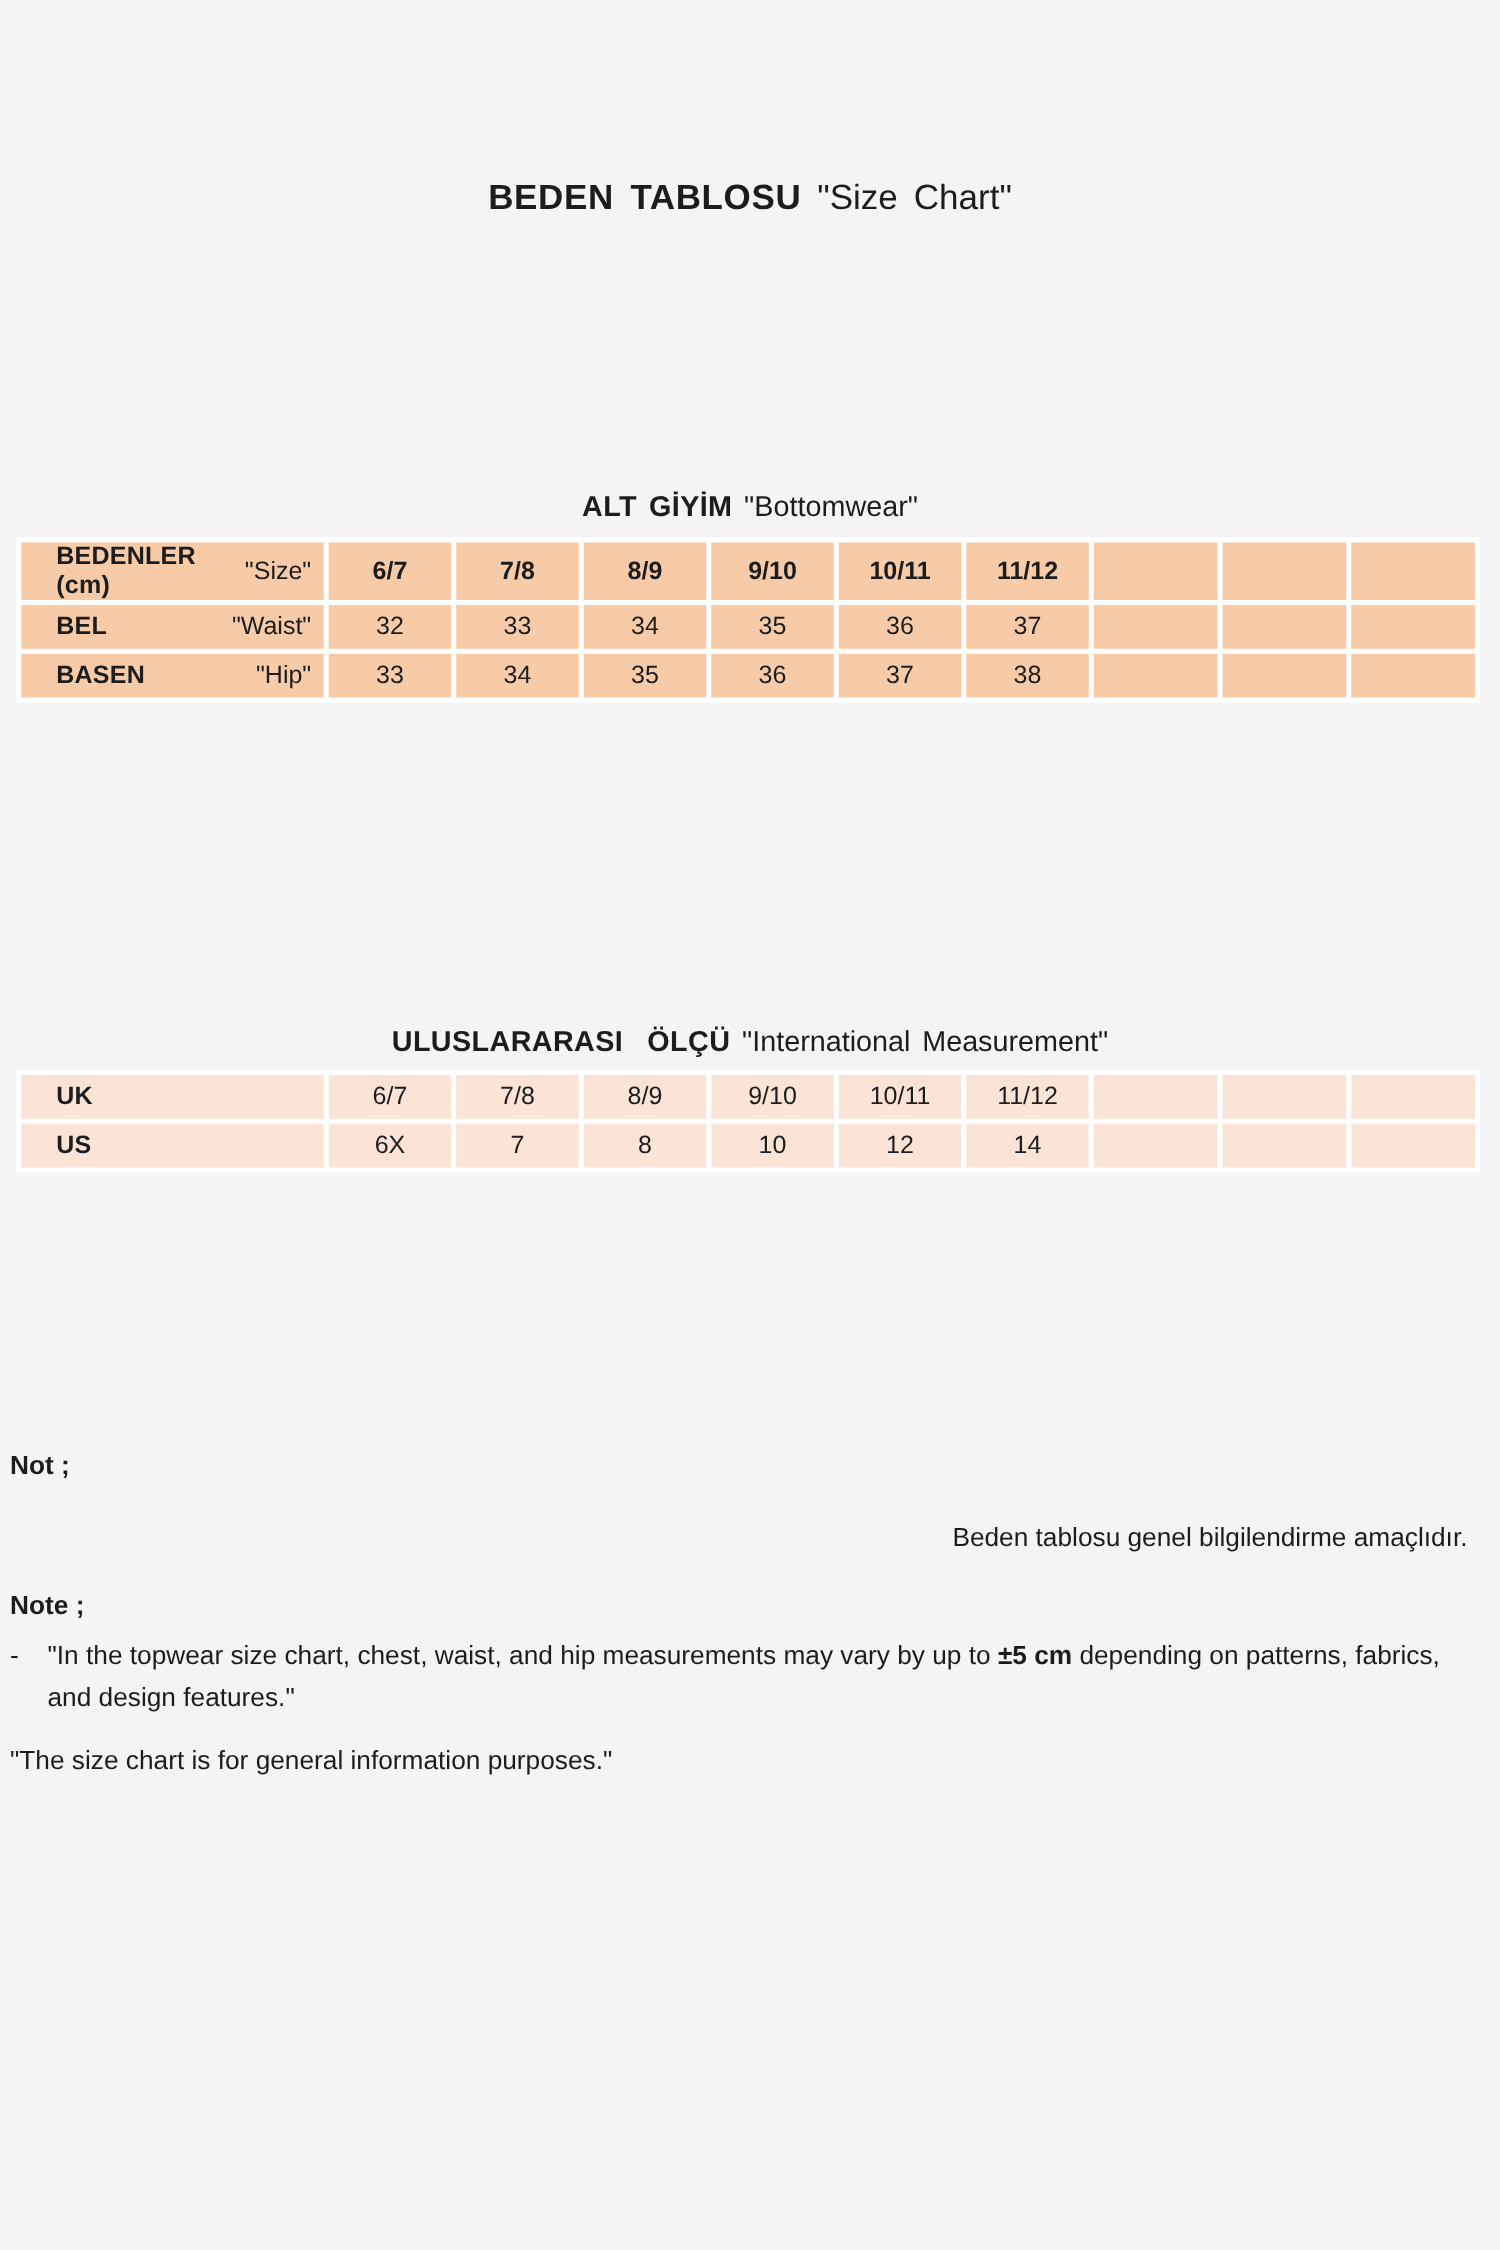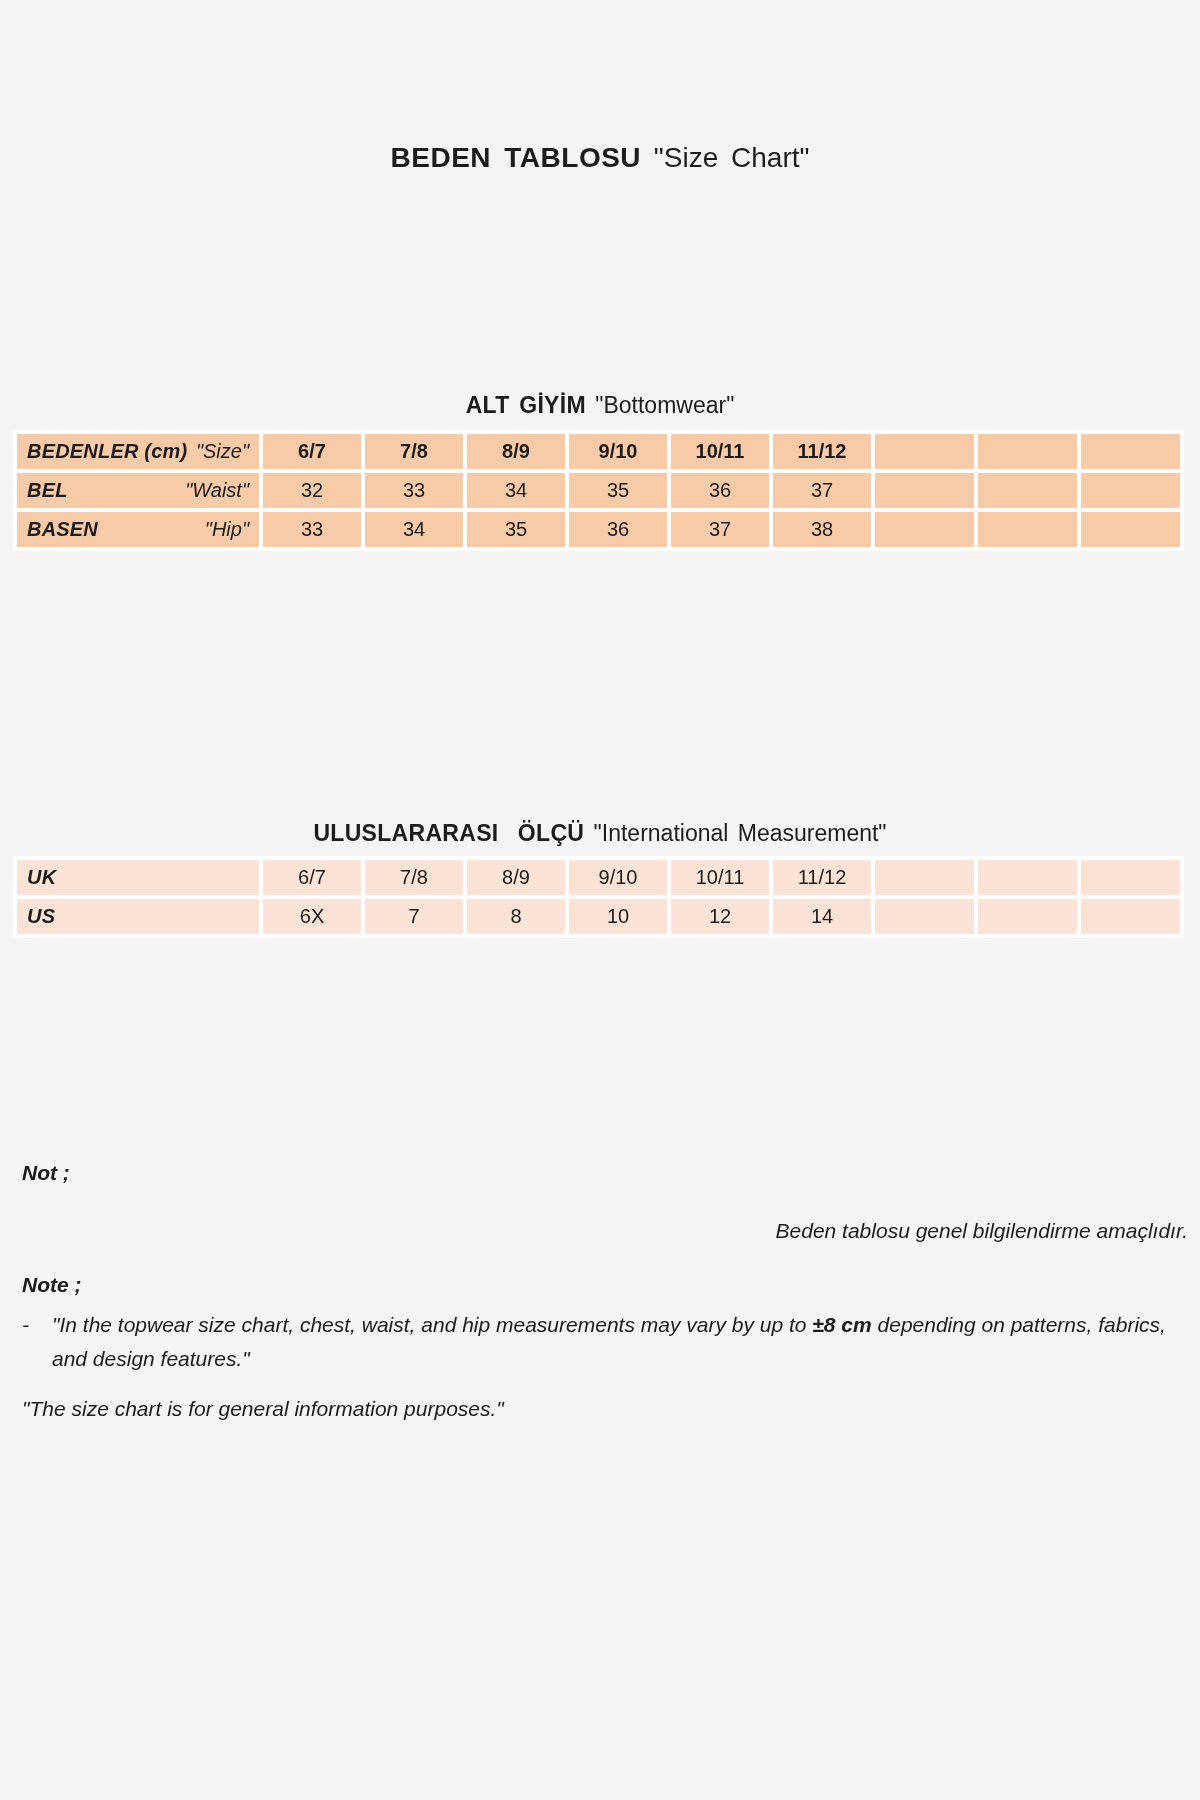--- a/index.html
+++ b/index.html
@@ -30,28 +30,28 @@
     border-collapse:separate; border-spacing:4px; background:var(--grid);
   }
   .t1{top:430px;}
   .t2{top:856px;}
   col.c-label{width:242px;} col.c-data{width:98px;} col.c-empty{width:99px;}
   td{height:35px; vertical-align:middle; overflow:hidden;}
   .t1 td{background:var(--t1);}
   .t2 td{background:var(--t2);}
   td.val{text-align:center; font-size:20px;}
   td.val.head{font-weight:bold;}
-  td.lab{font-size:20px; padding:0 10px 0 10px;font-style:italic;}
+  td.lab{font-size:20px; padding:0 10px 0 28px;}
   .lab-inner{display:flex; justify-content:space-between; align-items:center; width:100%;}
   .lab-tr{font-weight:bold; letter-spacing:.2px;}
   .lab-en{font-weight:normal;}
   
   .notes{
-    position:absolute; top:1156px; left:22px; width:1166px;
-    font-size:21px; line-height:34px;font-style:italic;
+    position:absolute; top:1156px; left:8px; width:1166px;
+    font-size:21px; line-height:34px;
   }
   .note-head{font-weight:bold;}
   .nh-tr{margin-bottom:24px;}
   .note-para-tr{margin-bottom:28px;}
   .note-general-tr{margin-bottom:20px;text-align:right;}
   .nh-en{margin-bottom:6px;}
   .en-item{display:flex; margin-bottom:16px;}
   .en-marker{flex:0 0 30px;}
   .en-text{flex:1;}
   strong{font-weight:bold;}
@@ -183,18 +183,18 @@
         </tr>
       </tbody>
   </table>
 
   <div class="notes">
     <div class="note-head nh-tr">Not ;</div>
     <p class="note-general-tr">Beden tablosu genel bilgilendirme amaçlıdır.</p>
     <div class="note-head nh-en">Note ;</div>
     <div class="en-item">
       <span class="en-marker">-</span>
-      <span class="en-text"><span>"In the topwear size chart, chest, waist, and hip measurements may vary by up to </span><strong>±8 cm</strong><span> depending on patterns, fabrics, and design features."</span></span>
+      <span class="en-text"><span>"In the topwear size chart, chest, waist, and hip measurements may vary by up to </span><strong>±5 cm</strong><span> depending on patterns, fabrics, and design features."</span></span>
     </div>
     <p>"The size chart is for general information purposes."</p>
   </div>
 
 </div>
 
 </body></html>

